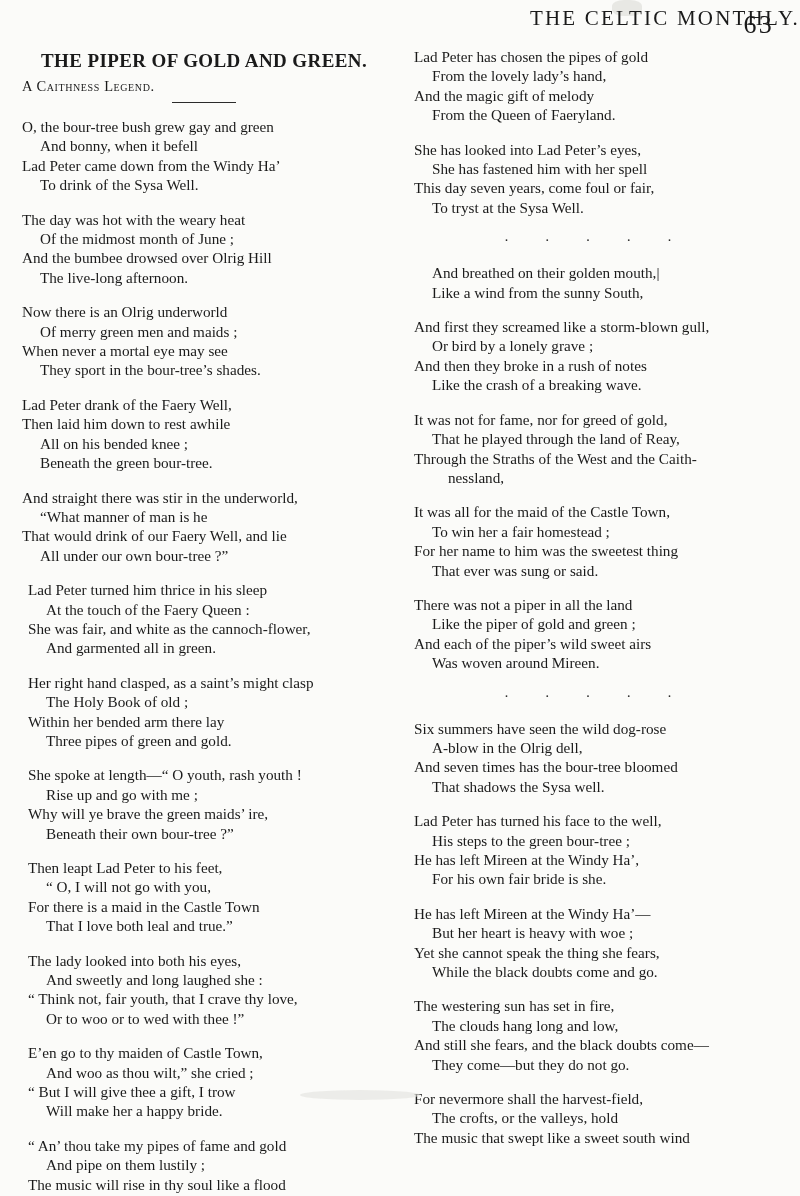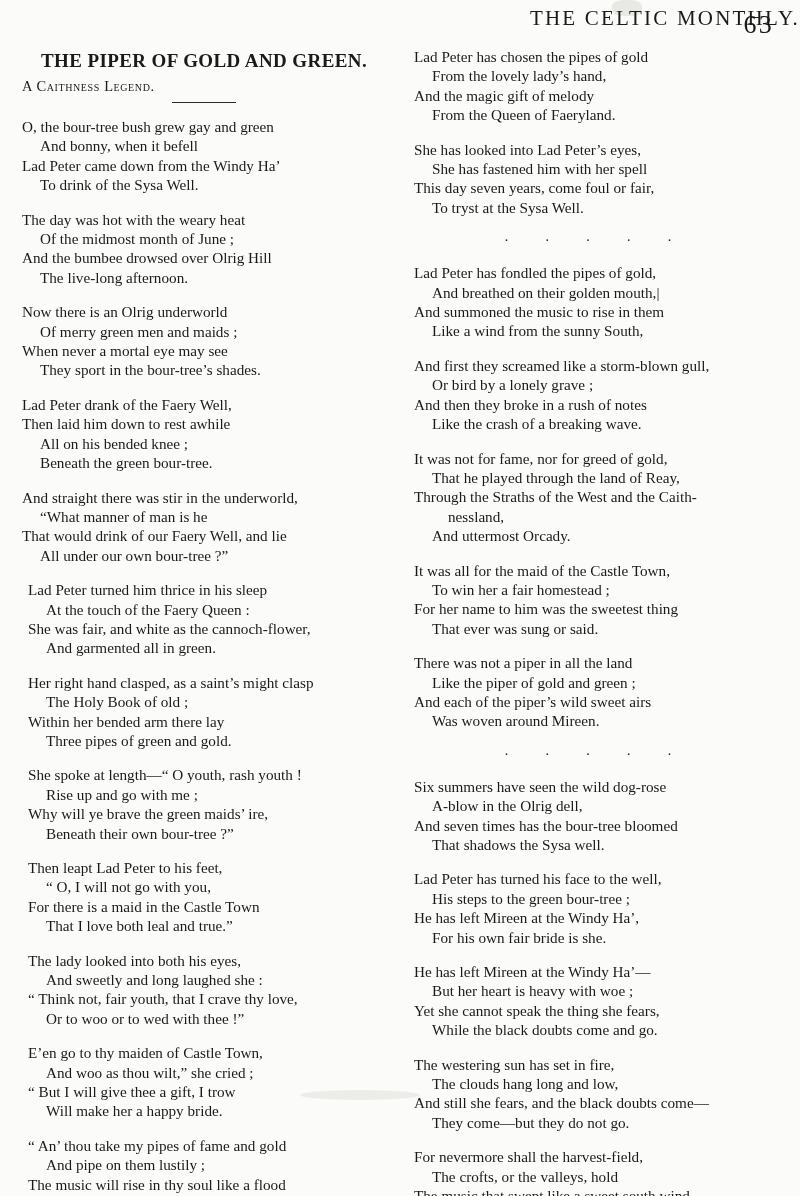--- a/index.html
+++ b/index.html
@@ -225,37 +225,34 @@
           <div class="stanza">
             <div class="line ind0">She has looked into Lad Peter’s eyes,</div>
             <div class="line ind1">She has fastened him with her spell</div>
             <div class="line ind0">This day seven years, come foul or fair,</div>
             <div class="line ind1">To tryst at the Sysa Well.</div>
           </div>
         </div>
       <div class="dot-break">· · · · ·</div>
       <div id="right-stanzas-2">
           <div class="stanza">
-            <div class="line ind0">Lad Peter has fondled the pipes of gold,</div>
             <div class="line ind1">And breathed on their golden mouth,|</div>
-            <div class="line ind0">And summoned the music to rise in them</div>
             <div class="line ind1">Like a wind from the sunny South,</div>
           </div>
           <div class="stanza">
             <div class="line ind0">And first they screamed like a storm-blown gull,</div>
             <div class="line ind1">Or bird by a lonely grave ;</div>
             <div class="line ind0">And then they broke in a rush of notes</div>
             <div class="line ind1">Like the crash of a breaking wave.</div>
           </div>
           <div class="stanza">
             <div class="line ind0">It was not for fame, nor for greed of gold,</div>
             <div class="line ind1">That he played through the land of Reay,</div>
             <div class="line ind0">Through the Straths of the West and the Caith-</div>
             <div class="line ind2">nessland,</div>
-            <div class="line ind1">And uttermost Orcady.</div>
           </div>
           <div class="stanza">
             <div class="line ind0">It was all for the maid of the Castle Town,</div>
             <div class="line ind1">To win her a fair homestead ;</div>
             <div class="line ind0">For her name to him was the sweetest thing</div>
             <div class="line ind1">That ever was sung or said.</div>
           </div>
           <div class="stanza">
             <div class="line ind0">There was not a piper in all the land</div>
             <div class="line ind1">Like the piper of gold and green ;</div>

